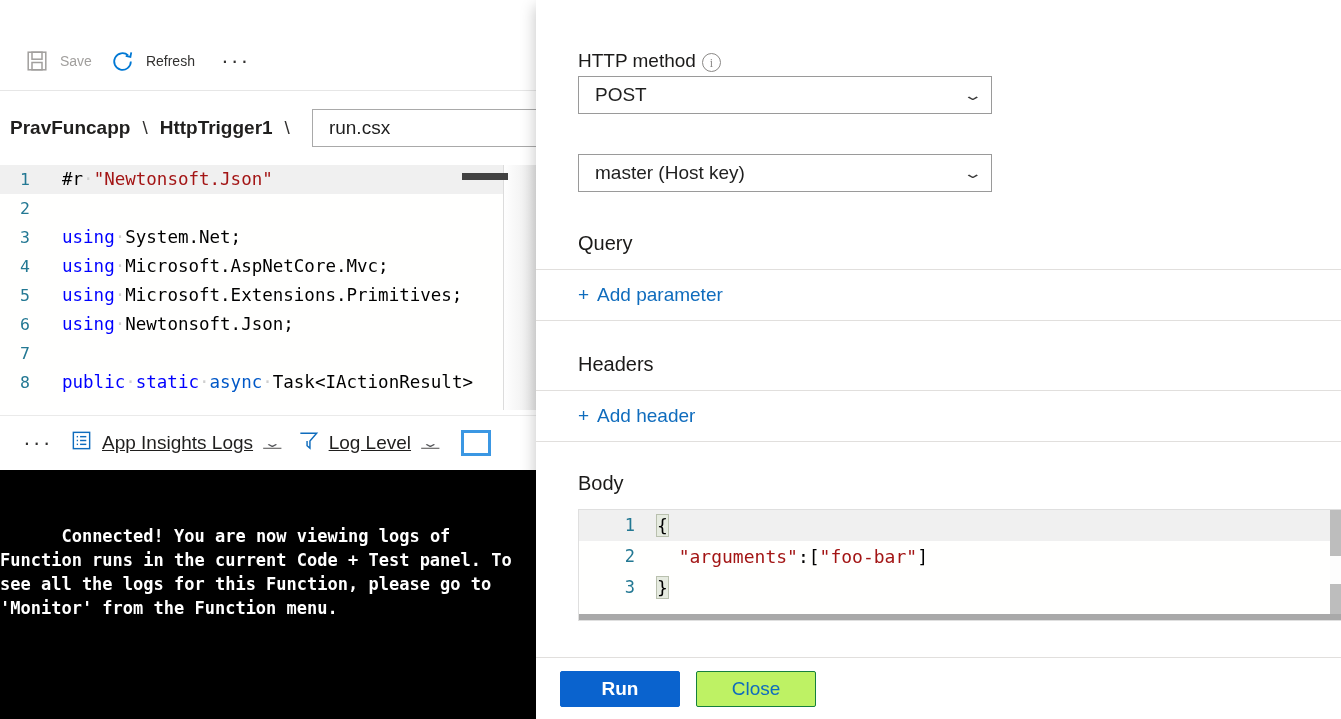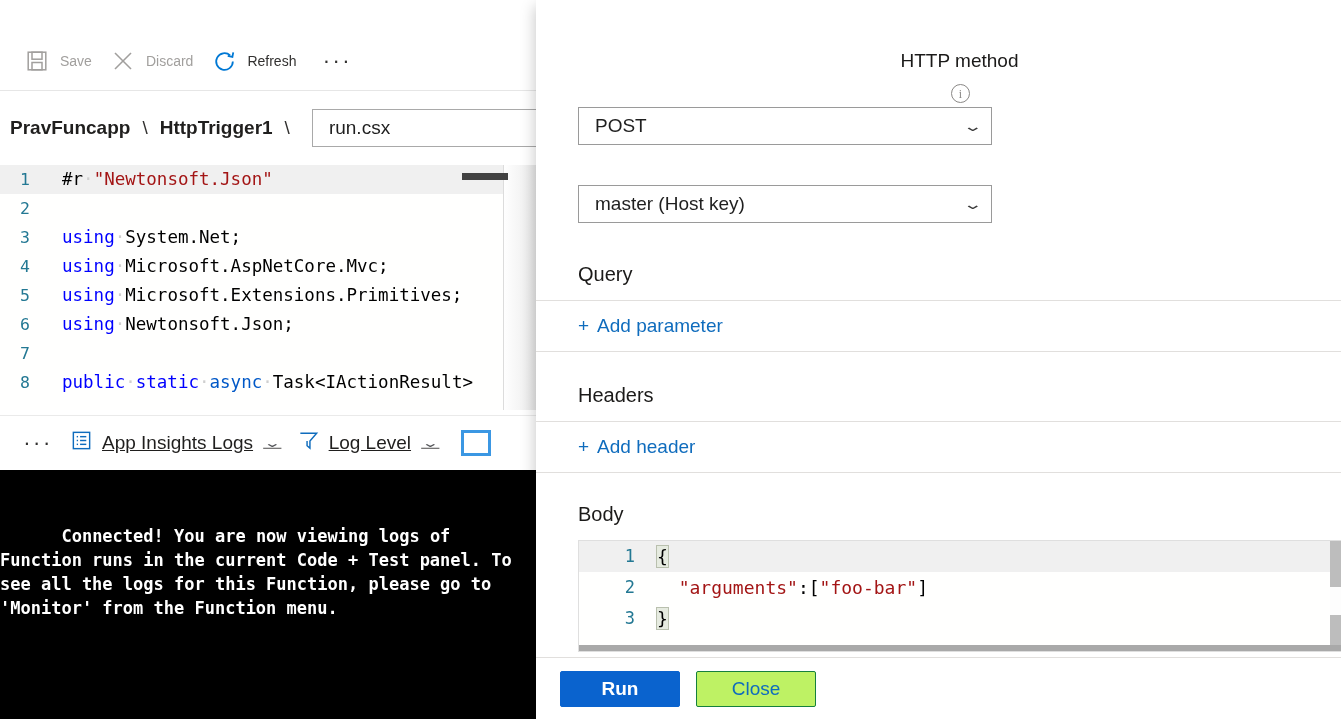--- a/index.html
+++ b/index.html
@@ -165,21 +165,21 @@
     overflow: hidden;
   }
   .pane-scroll {
     position: absolute; left: 0; top: 0; width: 805px; height: 657px;
     overflow: hidden;
   }
   .pane-inner { position: relative; padding: 0 0 0 42px; }
 
   .field-label {
     font-size: 19px; color: #1b1a19; font-weight: normal;
-    display: flex; align-items: center; gap: 12px; flex-direction: column;
+    display: flex; align-items: flex-end; gap: 4px;
   }
   .info-icon {
     display: inline-flex; align-items:center; justify-content:center;
     width: 19px; height: 19px; border-radius: 50%;
     border: 1.6px solid #8a8886; color:#8a8886;
     font-size: 12px; font-family:"Liberation Serif", serif; line-height: 1;
     cursor: pointer; margin-left: 2px;
   }
   .combo {
     margin-top: 4px;
@@ -256,29 +256,20 @@
         <span class="glyph">
           <svg width="24" height="24" viewBox="0 0 24 24" fill="none" stroke="#a19f9d" stroke-width="1.5">
             <rect x="3.2" y="3.2" width="17.6" height="17.6"></rect>
             <rect x="7" y="3.2" width="10" height="7"></rect>
             <rect x="7" y="13.5" width="10" height="7.3"></rect>
           </svg>
         </span>
         <span>Save</span>
       </div>
 
-      <div class="cmd disabled">
-        <span class="glyph">
-          <svg width="24" height="24" viewBox="0 0 24 24" stroke="#a19f9d" stroke-width="1.6">
-            <line x1="4" y1="4" x2="20" y2="20"></line>
-              <line x1="20" y1="4" x2="4" y2="20"></line>
-          </svg>
-        </span>
-        <span>Discard</span>
-      </div>
 
       <div class="cmd">
         <span class="glyph">
           <svg width="25" height="25" viewBox="0 0 24 24" fill="none" stroke="#0078d4" stroke-width="1.7">
             <path d="M20 12a8 8 0 1 1-2.6-5.9"></path>
             <polyline points="20.4,3.2 19.6,7.6 15.1,6.5"></polyline>
           </svg>
         </span>
         <span>Refresh</span>
       </div>

